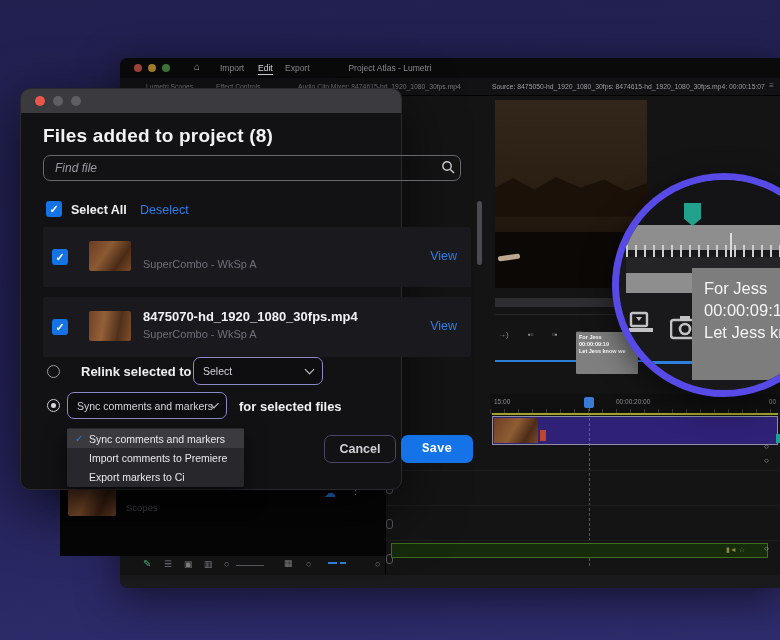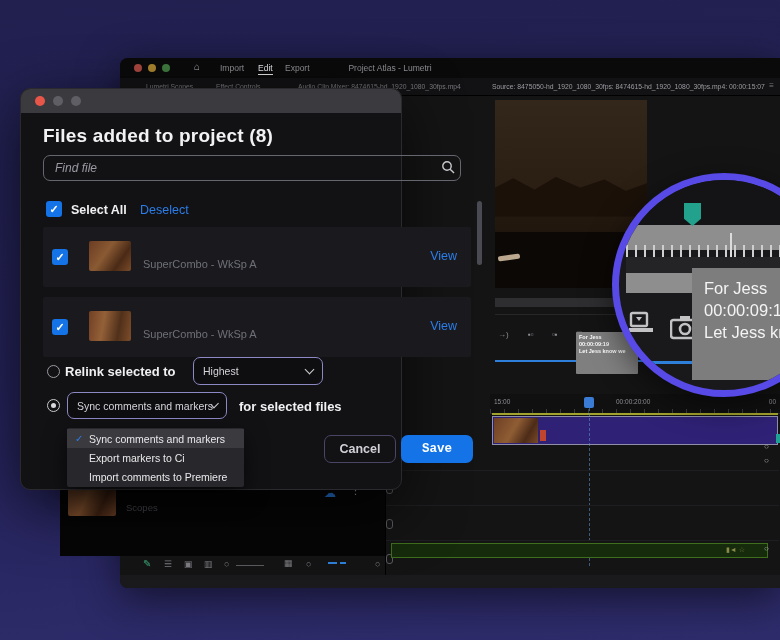--- a/index.html
+++ b/index.html
@@ -233,48 +233,49 @@
   <div class="abs file-row" style="top:138px;">
     <div class="abs checkbox" style="left:9px;top:22px;">✓</div>
     <div class="file-thumb"></div>
     <span class="file-meta">SuperCombo - WkSp A</span>
     <span class="abs link" style="right:14px;top:22px;">View</span>
   </div>
 
   <div class="abs file-row" style="top:208px;">
     <div class="abs checkbox" style="left:9px;top:22px;">✓</div>
     <div class="file-thumb" style="background:linear-gradient(100deg,#714024,#936038 35%,#50301a 70%,#7e4d2a);"></div>
+    <span class="file-name">8475070-hd_1920_1080_30fps.mp4</span>
     <span class="file-meta">SuperCombo - WkSp A</span>
     <span class="abs link" style="right:14px;top:22px;">View</span>
   </div>
 
   <div class="abs radio" style="left:26px;top:276px;"></div>
-  <span class="abs field-label" style="left:44px;top:275px;">Relink selected to</span>
+  <span class="abs field-label" style="left:60px;top:275px;">Relink selected to</span>
   <div class="abs select" style="left:172px;top:268px;width:130px;height:28px;">
-    <span>Highest</span>
+    <span>Select</span>
     <span class="chev"></span>
   </div>
 
   <div class="abs radio sel" style="left:26px;top:310px;"></div>
   <div class="abs select" style="left:46px;top:303px;width:160px;height:27px;">
     <span>Sync comments and markers</span>
     <span class="chev"></span>
   </div>
   <span class="abs field-label" style="left:218px;top:310px;">for selected files</span>
 
   <div class="abs menu">
     <div class="menu-item checked">
       <span class="menu-check">✓</span>
       <span>Sync comments and markers</span>
     </div>
     <div class="menu-item">
       <span class="menu-check"></span>
-      <span>Export markers to Ci</span>
+      <span>Import comments to Premiere</span>
     </div>
     <div class="menu-item">
       <span class="menu-check"></span>
-      <span>Import comments to Premiere</span>
+      <span>Export markers to Ci</span>
     </div>
   </div>
 
   <div class="abs btn btn-cancel">Cancel</div>
   <div class="abs btn btn-save">Save</div>
 </div>
 
 </body></html>

